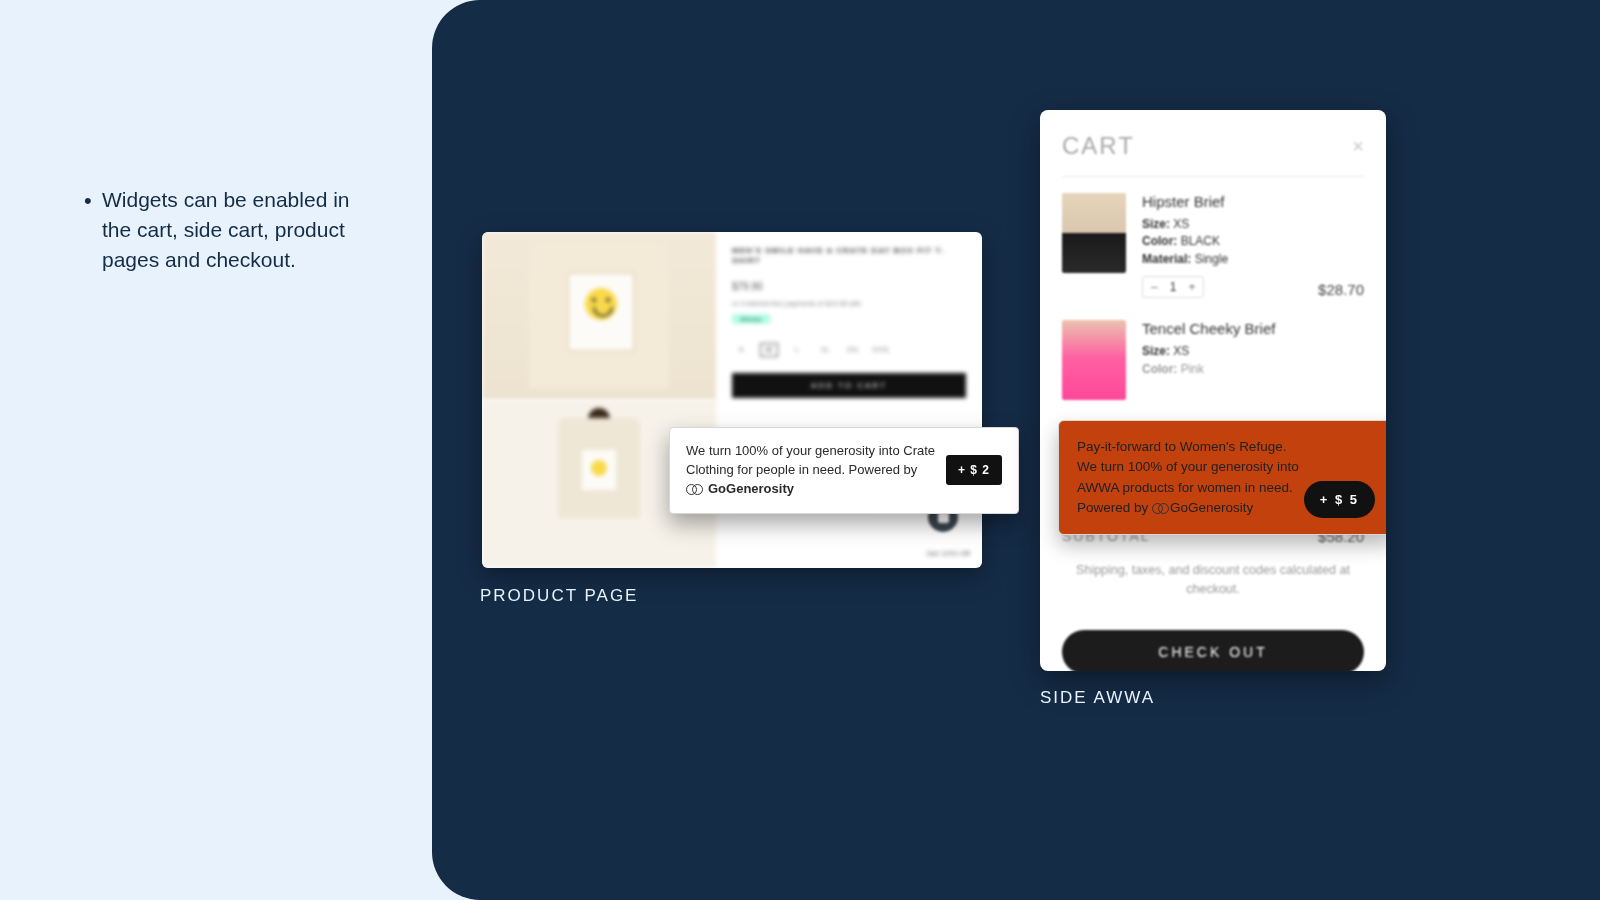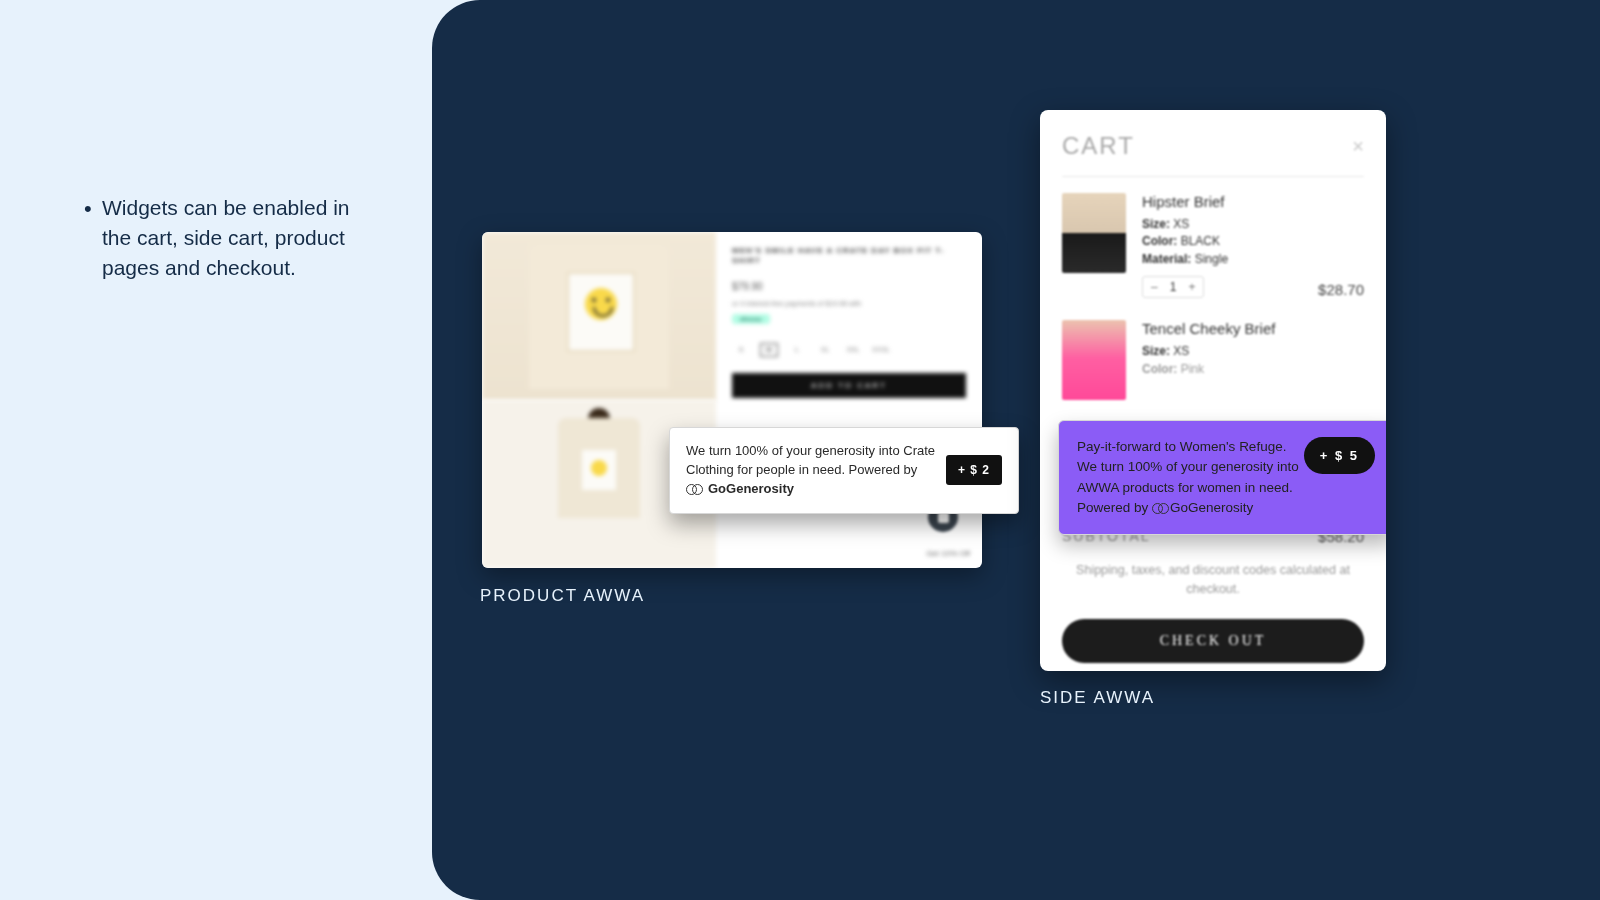--- a/index.html
+++ b/index.html
@@ -1,20 +1,20 @@
 <!DOCTYPE html>
 <html><head>
   <meta charset="utf-8">
   <style>
     * { margin: 0; padding: 0; box-sizing: border-box; }
     body { width: 1600px; height: 900px; overflow: hidden; font-family: -apple-system, BlinkMacSystemFont, 'Segoe UI', sans-serif; display: flex; background: #e7f2fc; }
     
     .left-panel { width: 432px; height: 900px; background: #e7f2fc; padding: 185px 55px 0 82px; }
     .left-heading { font-family: Georgia, 'Times New Roman', serif; font-size: 42px; font-weight: 600; color: #152c47; line-height: 1.15; margin-bottom: 90px; }
-    .bullet-list { list-style: none; padding-left: 20px; margin-top: 8px; }
+    .bullet-list { list-style: none; padding-left: 20px; }
     .bullet-list li { position: relative; font-size: 21px; color: #152c47; line-height: 1.42; }
     .bullet-list li::before { content: '•'; position: absolute; left: -18px; font-size: 22px; }
     
     .right-panel { flex: 1; height: 100%; background: #152c47; border-top-left-radius: 48px; border-bottom-left-radius: 48px; position: relative; }
     
     
     .product-card { position: absolute; left: 50px; top: 232px; width: 500px; height: 336px; background: #fff; border-radius: 6px; overflow: hidden; display: flex; box-shadow: 0 8px 24px rgba(0,0,0,0.35); }
     .product-images { width: 234px; display: flex; flex-direction: column; }
     .product-img-top { flex: 1; background: linear-gradient(180deg, #f2e9d8 0%, #ede3d0 100%); display: flex; align-items: center; justify-content: center; position: relative; filter: blur(2px); }
     .tshirt { width: 140px; height: 145px; background: #f3ead8; border-radius: 10px 10px 0 0; position: relative; }
@@ -63,28 +63,28 @@
     .ci-img.two { background: linear-gradient(180deg, #ecc3af 0%, #ff5fa2 48%, #ff4999 100%); }
     .ci-info { flex: 1; }
     .ci-name { font-size: 15px; color: #333; margin-bottom: 6px; }
     .ci-attr { font-size: 12px; color: #333; line-height: 1.45; }
     .ci-attr b { font-weight: 700; }
     .ci-qty { margin-top: 8px; display: inline-flex; align-items: center; border: 1px solid #ddd; border-radius: 3px; padding: 3px 8px; gap: 12px; font-size: 12px; color: #777; }
     .ci-qty span.num { color: #333; }
     .ci-price { font-size: 15px; color: #444; margin-top: auto; align-self: flex-start; }
     .ci-row { display: flex; flex-direction: column; align-items: flex-end; justify-content: flex-end; }
     
-    .widget-cart { position: absolute; left: 18px; top: 310px; width: 336px; background: #8b5cf6; border: 1.5px solid #d7d7d7; border-radius: 6px; padding: 16px 18px; display: flex; align-items: flex-start; gap: 4px; box-shadow: 0 10px 20px rgba(0,0,0,0.28); z-index: 3; }
+    .widget-cart { position: absolute; left: 18px; top: 310px; width: 336px; background: #c2410c; border: 1.5px solid #d7d7d7; border-radius: 6px; padding: 16px 18px; display: flex; align-items: flex-end; gap: 4px; box-shadow: 0 10px 20px rgba(0,0,0,0.28); z-index: 3; }
     .widget-cart .wc-text { font-size: 13.5px; color: #222; line-height: 1.5; flex: 1; }
     .wc-btn { background: #111; color: #fff; padding: 11px 16px; border-radius: 28px; font-size: 13px; font-weight: 700; white-space: nowrap; letter-spacing: 2px; }
     
     .cart-subtotal { display: flex; justify-content: space-between; margin-top: 128px; font-size: 14px; letter-spacing: 2px; color: #999; filter: blur(1px); }
     .cart-subtotal .val { letter-spacing: 0; color: #555; font-size: 15px; }
     .cart-note { font-size: 12.5px; color: #999; text-align: center; margin-top: 16px; line-height: 1.5; filter: blur(1px); }
-    .cart-checkout { margin-top: 20px; width: 100%; height: 44px; background: #1c1c1c; color: #fff; border-radius: 28px; display: flex; align-items: center; justify-content: center; font-size: 14px; letter-spacing: 3px; filter: blur(0.8px); font-family: Liberation Serif, serif; }
+    .cart-checkout { margin-top: 31px; width: 100%; height: 44px; background: #1c1c1c; color: #fff; border-radius: 28px; display: flex; align-items: center; justify-content: center; font-size: 14px; letter-spacing: 3px; filter: blur(0.8px); }
     
     .sidecart-label { position: absolute; left: 608px; top: 688px; color: #e7f2fc; font-size: 17px; letter-spacing: 2px; font-weight: 500; }
     
     .gg-icon { display: inline-block; width: 18px; height: 10px; position: relative; vertical-align: middle; }
     .gg-icon::before, .gg-icon::after { content: ''; position: absolute; width: 9px; height: 9px; border: 1.6px solid #333; border-radius: 50%; top: 0; }
     .gg-icon::before { left: 0; }
     .gg-icon::after { left: 6px; }
   </style>
 </head>
 <body>
@@ -140,21 +140,21 @@
     <div class="wp-text">
       <span>We turn 100% of your generosity into Crate Clothing for people in need. Powered by </span>
       <span class="wp-brand">
           <span class="gg-icon"></span>
           <span>GoGenerosity</span>
         </span>
     </div>
     <div class="wp-btn">+  $ 2</div>
   </div>
 
-  <div class="product-label">PRODUCT AWWA</div>
+  <div class="product-label">PRODUCT PAGE</div>
 
   <div class="cart-panel">
     <div class="cart-header">
       <div class="cart-title">CART</div>
       <div class="cart-close">×</div>
     </div>
     <hr class="cart-divider">
 
     <div class="cart-item">
       <div class="ci-img one"></div>

